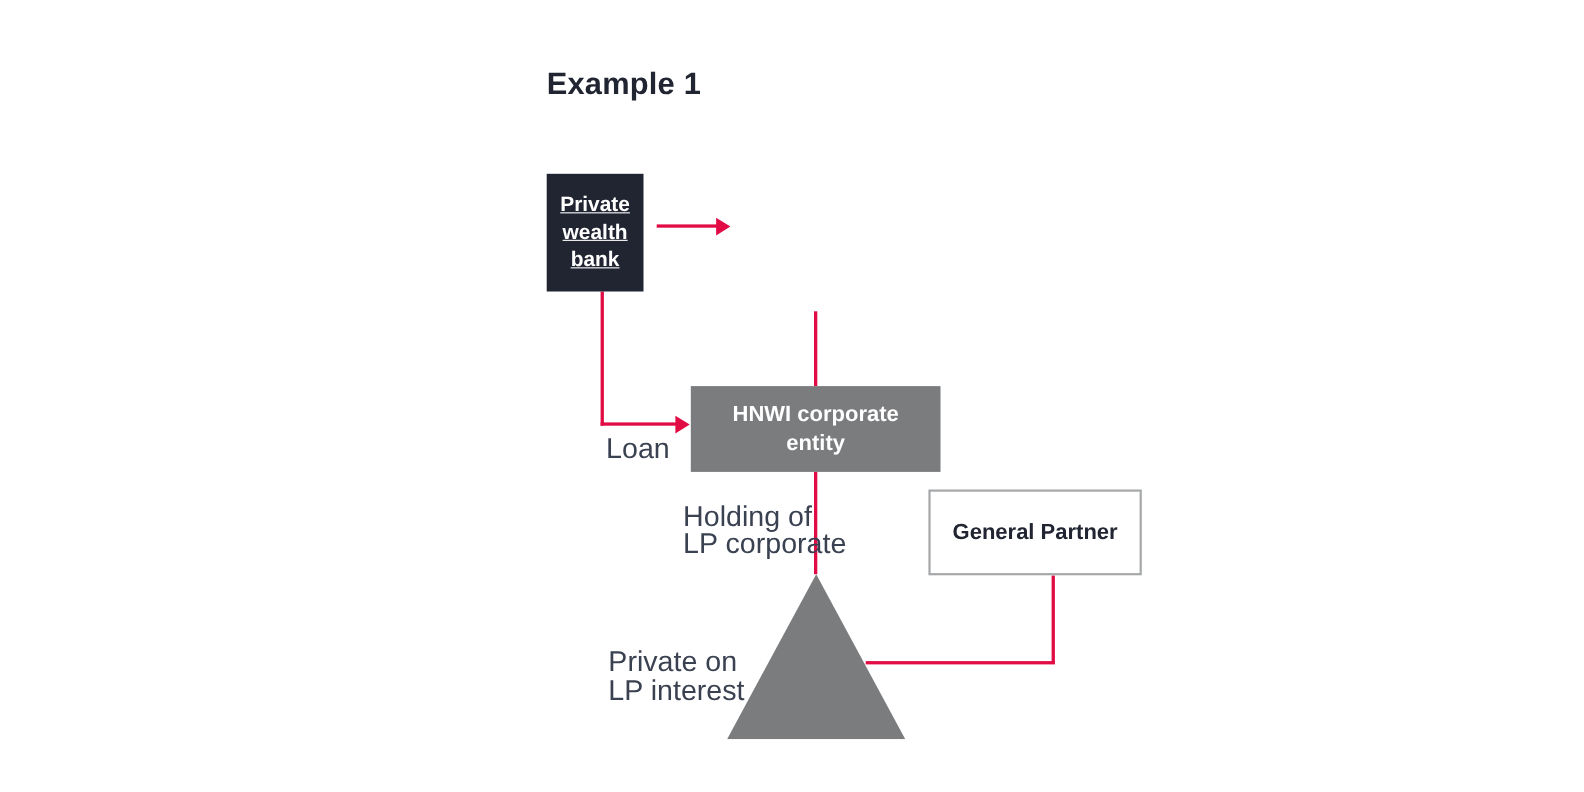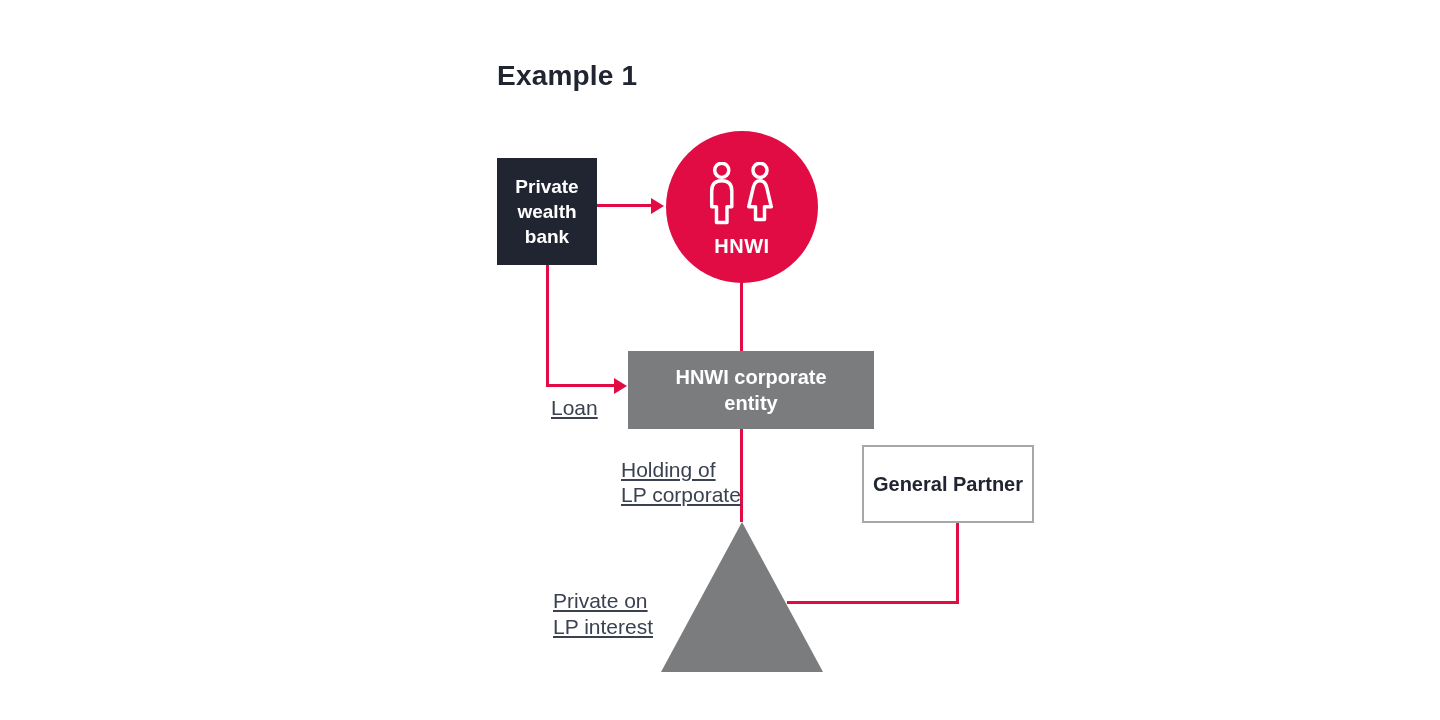--- a/index.html
+++ b/index.html
@@ -15,48 +15,48 @@
   #canvas{
     position:relative;width:1440px;height:720px;background:var(--bg);
     overflow:hidden;font-family:"Liberation Sans",sans-serif;
   }
   .abs{position:absolute;}
   .pre{white-space:pre-line;}
   
   .diagram-title{left:497px;top:60px;font-size:28px;font-weight:bold;color:var(--dark);letter-spacing:.2px;}
   
   .node-bank{
-    left:497px;top:158px;width:100px;height:107px;background:var(--dark);
+    left:497px;top:158px;width:88px;height:107px;background:var(--dark);
     display:flex;align-items:center;justify-content:center;text-align:center;
-    color:var(--node-text);font-size:19px;font-weight:bold;line-height:25px;
+    color:var(--node-text);font-size:19px;font-weight:bold;line-height:25px;text-decoration:underline;
   }
   .node-hnwi{
     left:666px;top:131px;width:152px;height:152px;border-radius:50%;
     background:var(--accent);display:flex;flex-direction:column;align-items:center;
     padding-top:31px;box-sizing:border-box;
   }
   .node-hnwi .hnwi-label{color:var(--node-text);font-size:20px;font-weight:bold;margin-top:5px;letter-spacing:.5px;}
   .node-corporate{
-    left:628px;top:351px;width:246px;height:78px;background:var(--gray);
+    left:628px;top:351px;width:227px;height:78px;background:var(--gray);
     display:flex;align-items:center;justify-content:center;text-align:center;
     color:var(--node-text);font-size:20px;font-weight:bold;line-height:26px;
   }
   .node-gp{
-    left:862px;top:445px;width:172px;height:78px;background:var(--bg);
+    left:844px;top:445px;width:194px;height:78px;background:var(--bg);
     border:2px solid var(--border-gray);box-sizing:border-box;
     display:flex;align-items:center;justify-content:center;text-align:center;
     color:var(--dark);font-size:20px;font-weight:bold;
   }
   .triangle-svg{left:661px;top:520px;}
   .triangle-label{
     left:661px;top:570px;width:162px;text-align:center;color:var(--node-text);
     font-size:19px;font-weight:bold;line-height:25px;
   }
   
-  .edge-label{color:var(--label);font-size:21px;line-height:25px;text-decoration:underline;}
+  .edge-label{color:var(--label);font-size:26px;line-height:25px;}
   .label-loan{left:551px;top:395px;}
   .label-holding{left:621px;top:457px;}
   .label-pledge{left:553px;top:588px;line-height:26px;}
   
   .hline{height:3px;background:var(--accent);}
   .vline{width:3px;background:var(--accent);}
   .arrowhead{
     width:0;height:0;border-top:8px solid transparent;border-bottom:8px solid transparent;
     border-left:13px solid var(--accent);
   }
@@ -80,35 +80,20 @@
 
   <div class="abs vline" style="left:956px;top:523px;height:80px;"></div>
   <div class="abs hline" style="left:787px;top:601px;width:172px;"></div>
 
   <div class="abs node-bank">
     <span class="pre">Private
 wealth
 bank</span>
   </div>
 
-  <div class="abs node-hnwi">
-    <span>
-      <svg width="72" height="64" viewBox="0 0 48 42" fill="none" stroke="#ffffff" stroke-width="2.3" stroke-linejoin="round" stroke-linecap="round">
-        <g>
-          <circle cx="10.5" cy="5.2" r="4.7"></circle>
-          <path d="M 3.8,29.5 L 3.8,19 Q 3.8,12.2 10.5,12.2 Q 17.2,12.2 17.2,19 L 17.2,29.5 L 14,29.5 L 14,40 L 7,40 L 7,29.5 Z"></path>
-        </g>
-        <g transform="translate(24.5,0)">
-          <circle cx="11.5" cy="5.2" r="4.7"></circle>
-          <path d="M 11.5,12.2 Q 15,12.2 16,16.6 L 19,29.5 L 14.5,29.5 L 14.5,38 L 8.5,38 L 8.5,29.5 L 4,29.5 L 7,16.6 Q 8,12.2 11.5,12.2 Z"></path>
-        </g>
-      </svg>
-    </span>
-    <span class="hnwi-label">HNWI</span>
-  </div>
 
   <div class="abs node-corporate">
     <span class="pre">HNWI corporate
 entity</span>
   </div>
 
   <div class="abs node-gp">
     <span>General Partner</span>
   </div>
 

